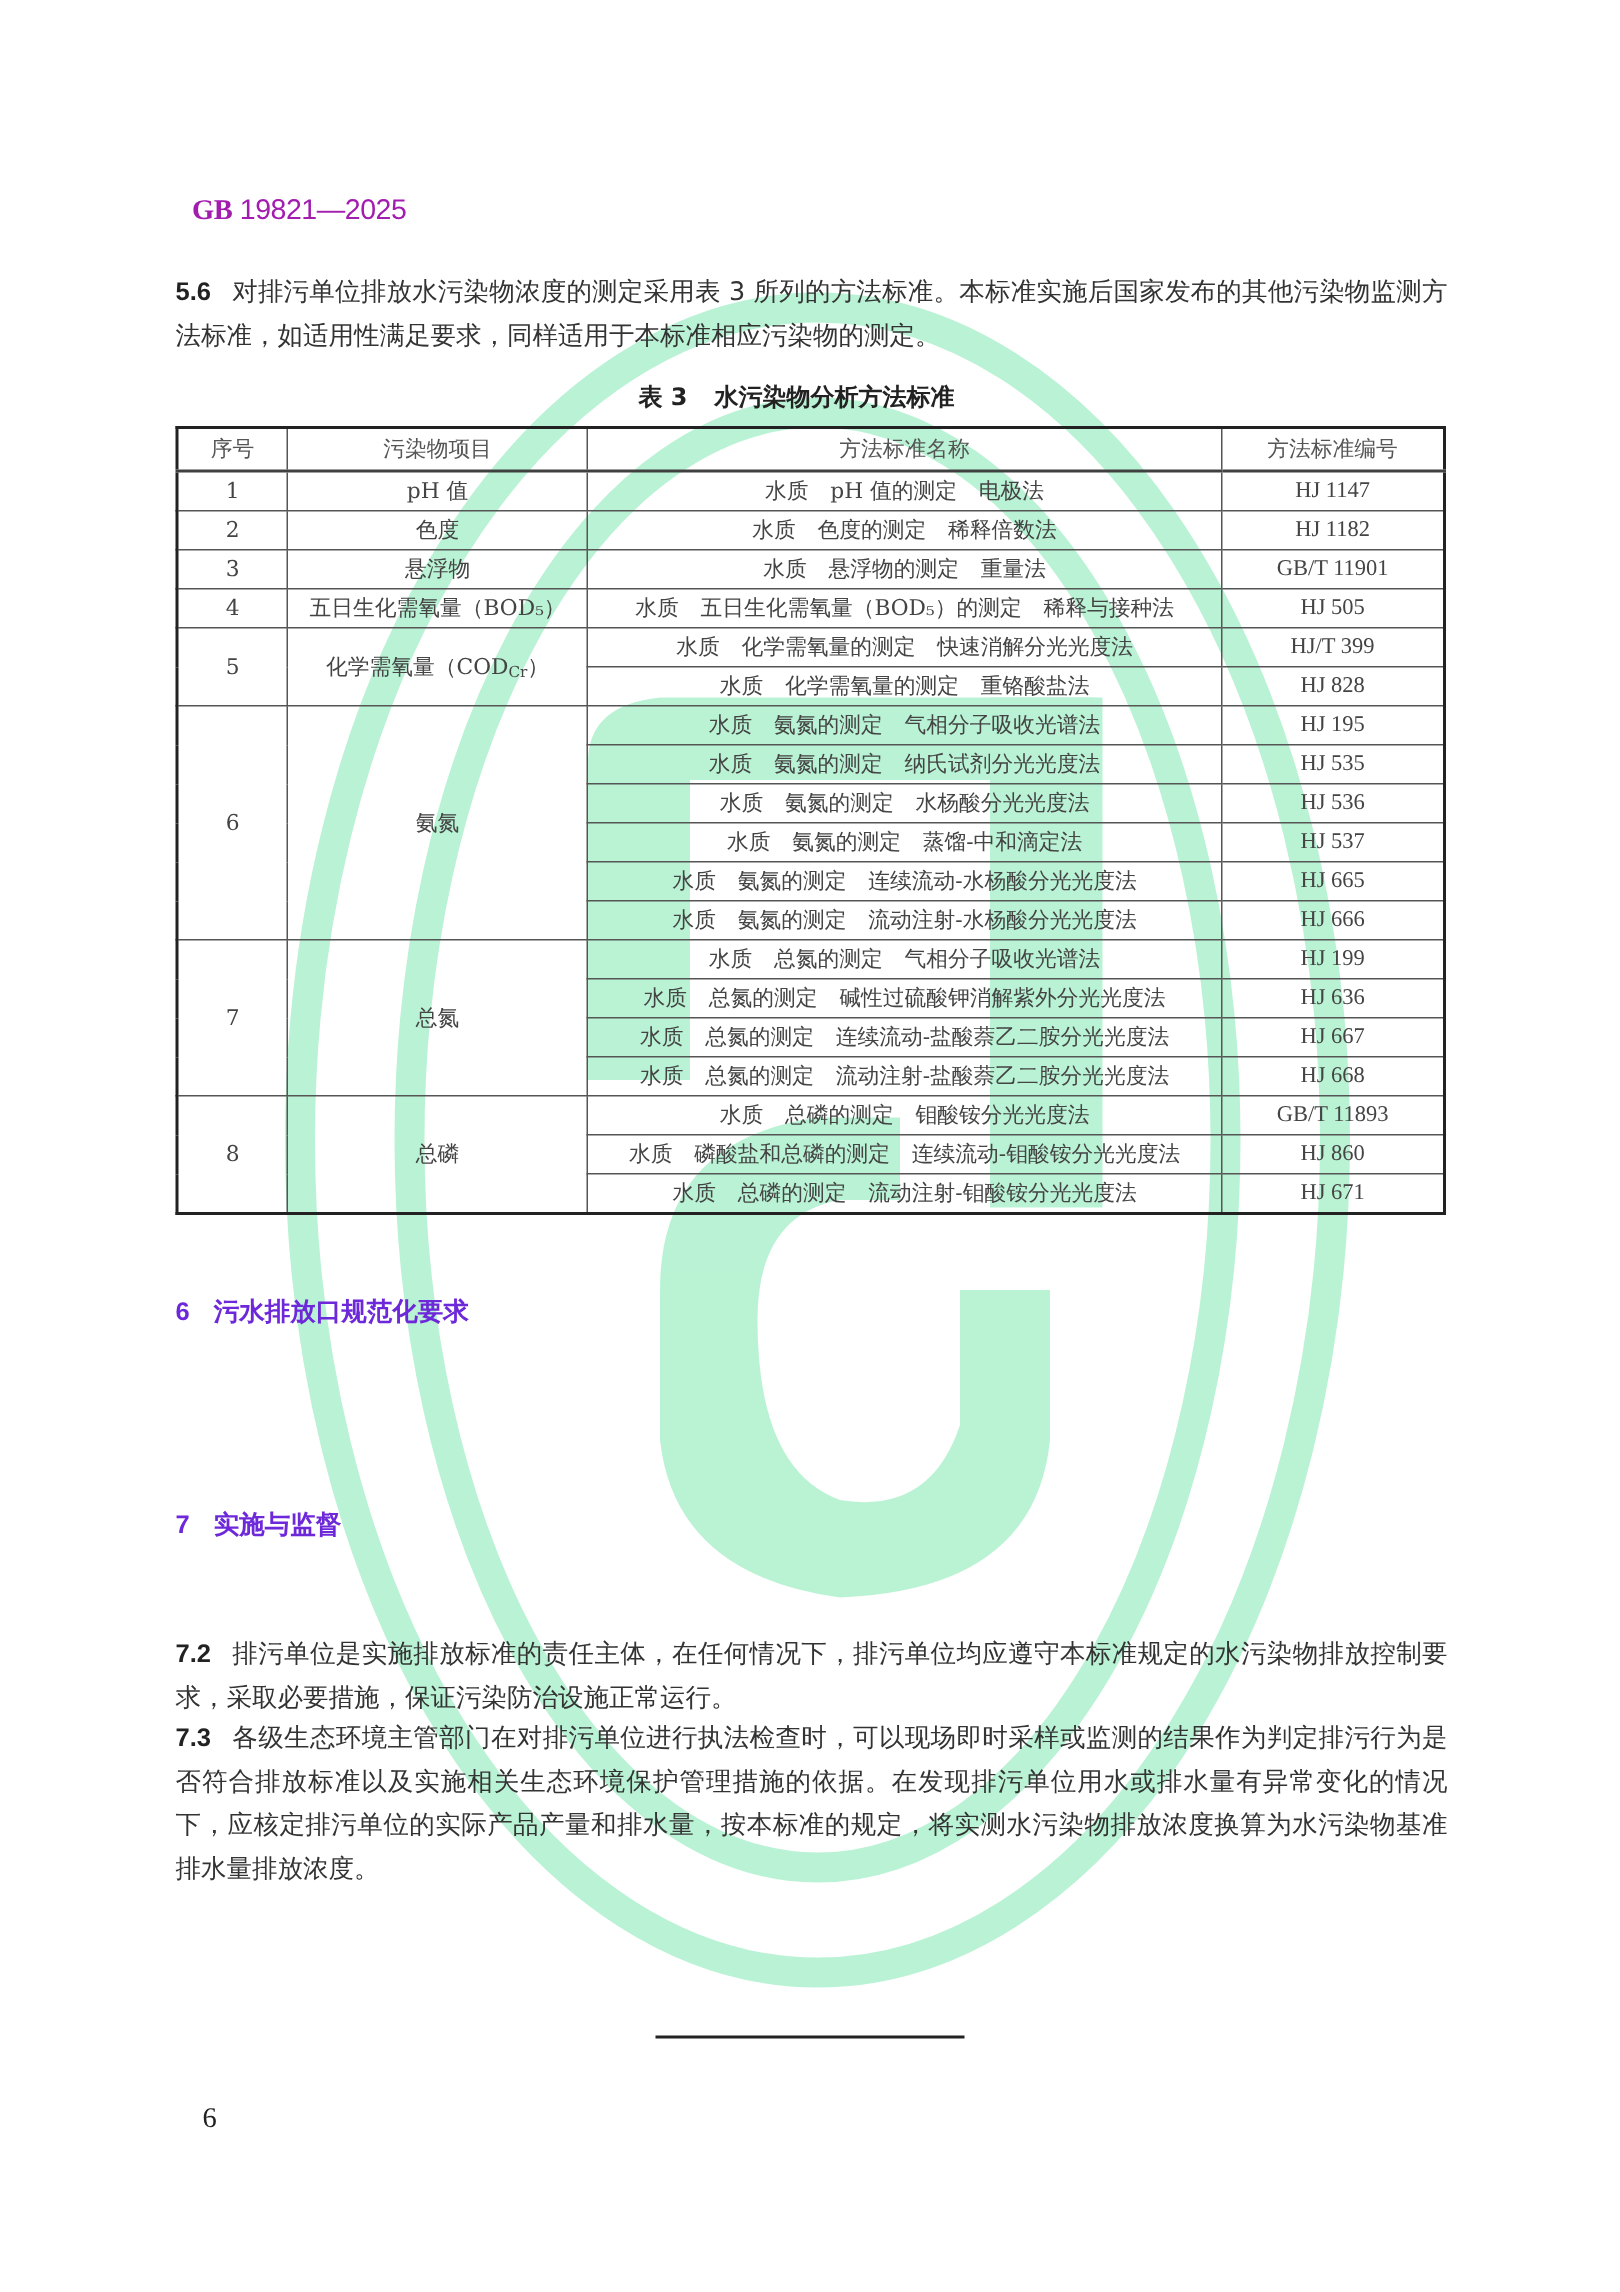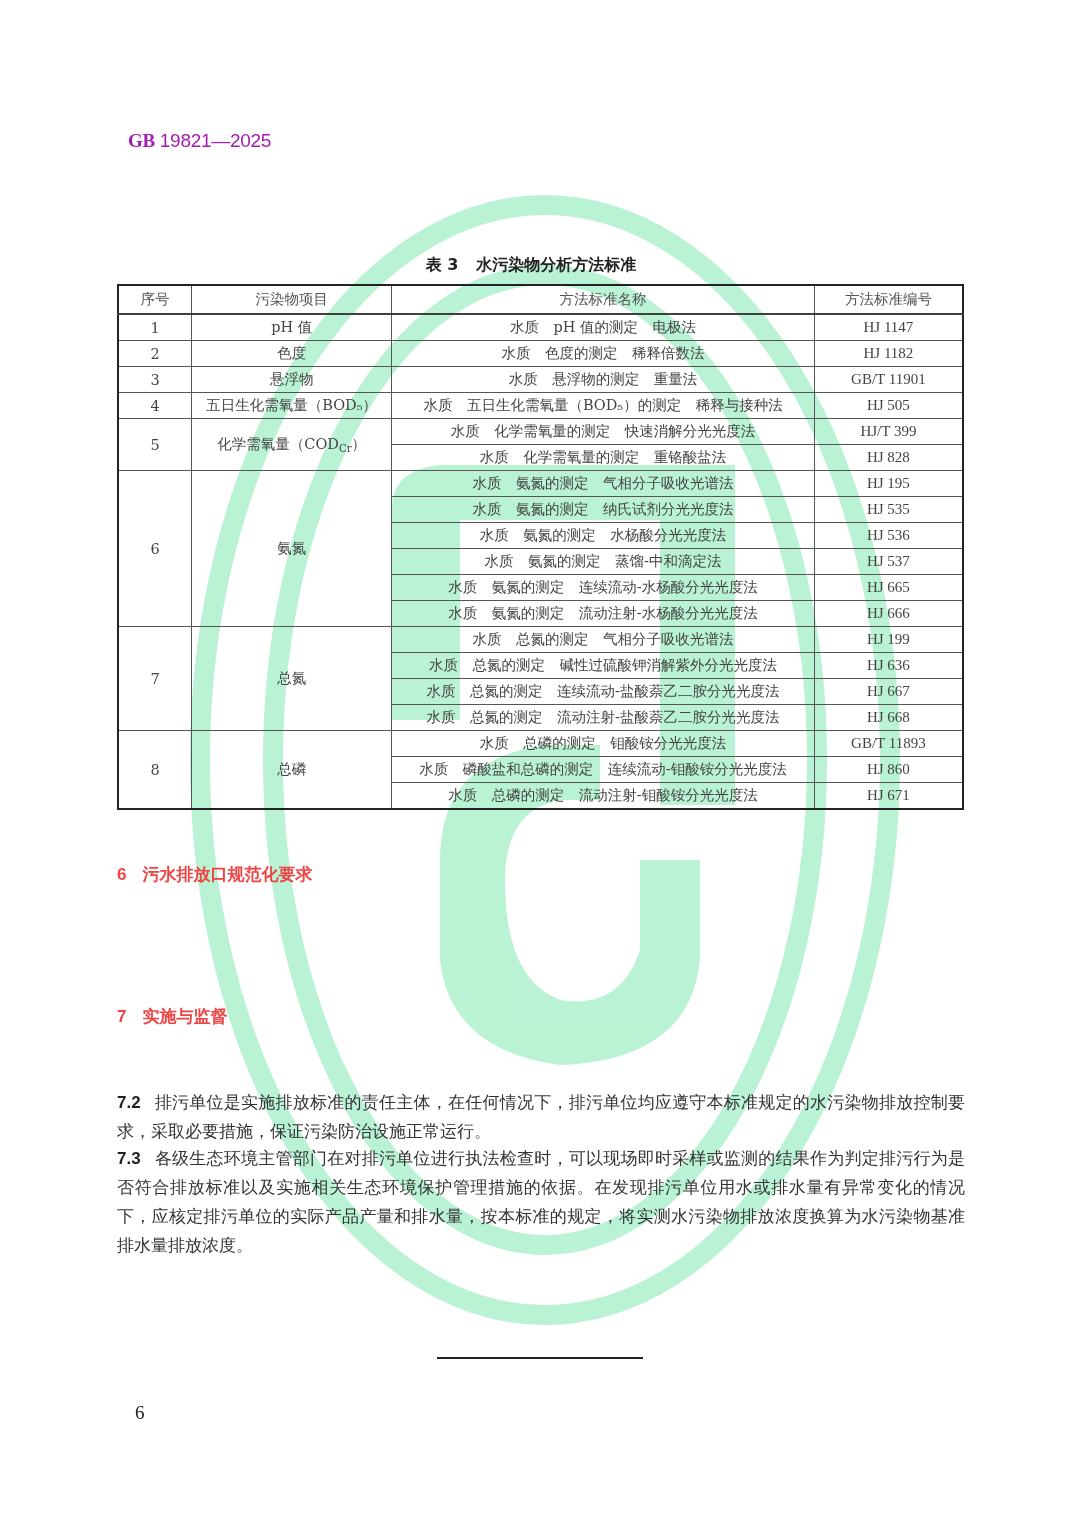--- a/index.html
+++ b/index.html
@@ -41,21 +41,21 @@
     border:1px solid #555; text-align:center; padding:0; height:25px;
     font-weight:normal; white-space:nowrap;
   }
   table.std thead th { height:27px; border-bottom:2px solid #404040; color:#555; }
   table.std td.c-num { width:72px; }
   table.std td.c-item { width:199px; }
   table.std td.c-method { width:421px; }
   table.std td.c-code { width:147px; font-family:"Liberation Serif", serif; font-size:15px; }
   .sec-title {
     position:absolute; left:117px;
-    font-family:"DejaVu Sans", sans-serif; font-size:17px; font-weight:bold; color:#ef4444;
+    font-family:"DejaVu Sans", sans-serif; font-size:17px; font-weight:bold; color:#6d28d9;
   }
   .sec-title .n { font-family:"Liberation Sans", sans-serif; margin-right:16px; }
   .footer-rule { position:absolute; left:437px; top:1357px; width:206px; height:2px; background:#222; }
   .page-num { position:absolute; left:135px; top:1402px; font-family:"Liberation Serif", serif; font-size:19px; color:#222; }
   sub { font-size:0.7em; vertical-align:-0.25em; }
 </style>
 </head>
 <body>
 
 <svg class="wm" viewBox="0 0 1080 1528" xmlns="http://www.w3.org/2000/svg">
@@ -73,20 +73,23 @@
   </g>
 </svg>
 
 <div class="content">
 
   <div class="doc-id">
     <b>GB</b>
     <span>19821—2025</span>
   </div>
 
+  <div class="para" style="top:180px;">
+    <span class="num">5.6</span><span>对排污单位排放水污染物浓度的测定采用表 3 所列的方法标准。本标准实施后国家发布的其他污染物监测方法标准，如适用性满足要求，同样适用于本标准相应污染物的测定。</span>
+  </div>
 
   <div class="tbl-caption">
     <span>表 3</span><span>水污染物分析方法标准</span>
   </div>
 
   <table class="std">
     <thead>
       <tr>
         <th>序号</th>
         <th>污染物项目</th>

